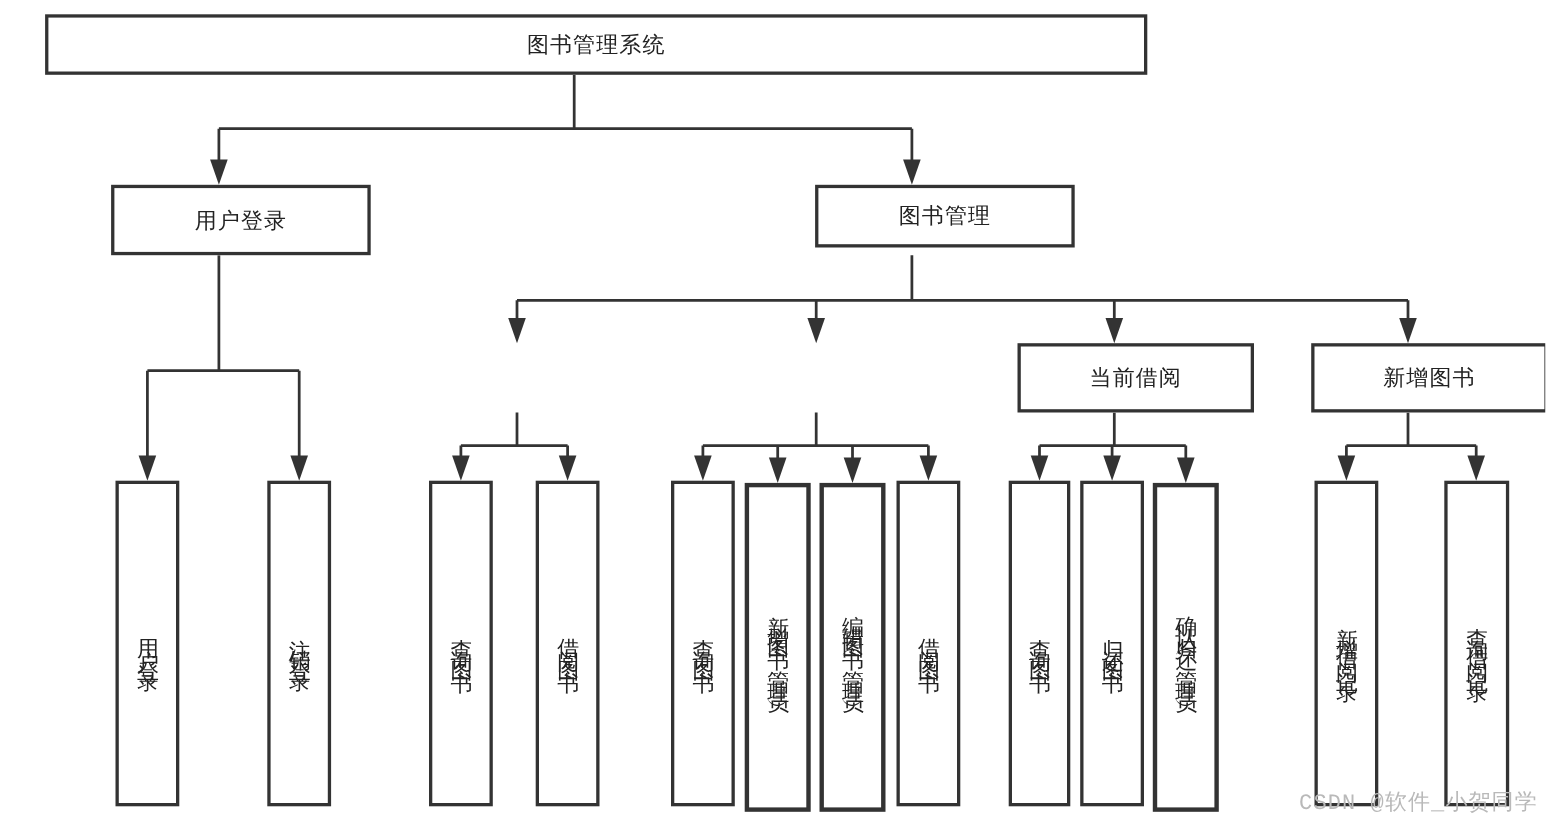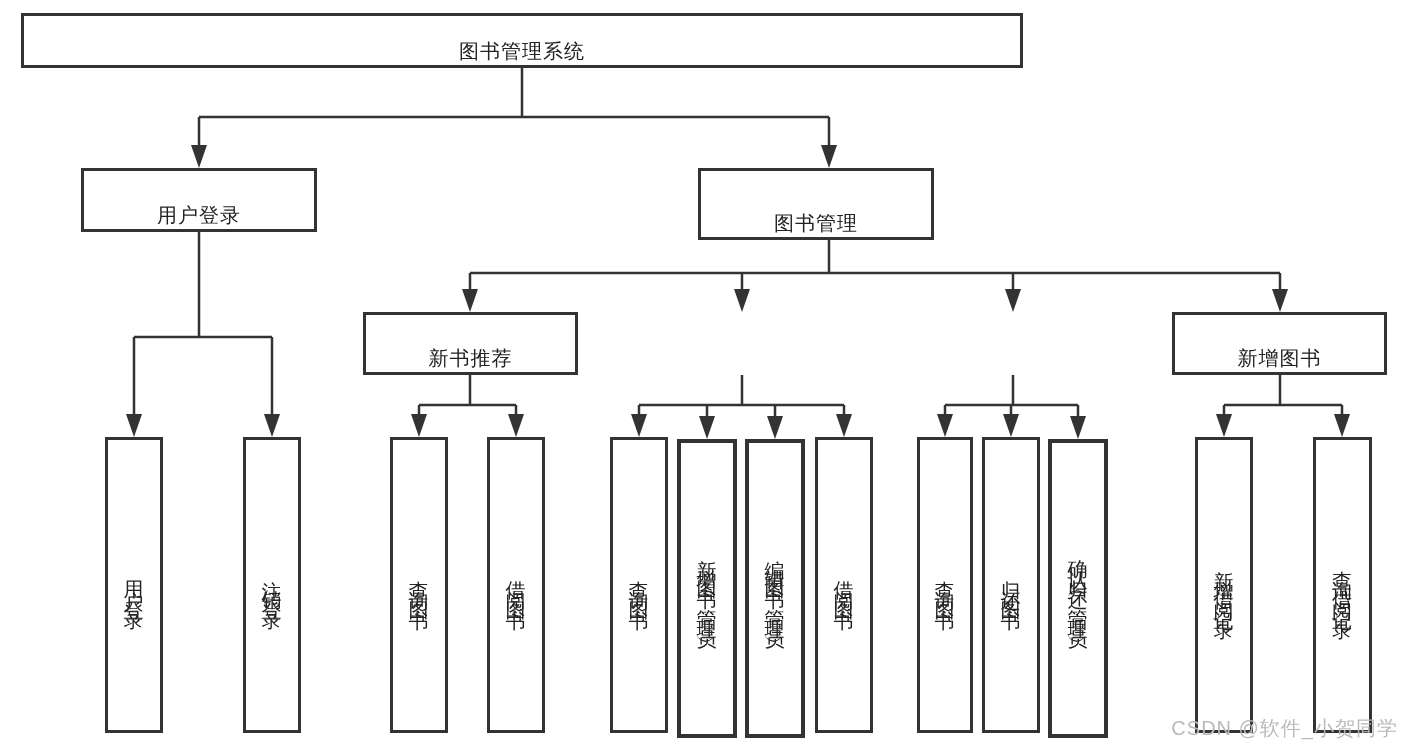--- a/index.html
+++ b/index.html
@@ -3,34 +3,34 @@
 <meta charset="utf-8">
 <style>
   html,body{margin:0;padding:0;background:#ffffff;}
   .stage{
     position:relative;width:1405px;height:747px;background:#ffffff;overflow:hidden;
     font-family:"Liberation Serif",serif;color:#222222;
   }
   .wires{position:absolute;left:0;top:0;pointer-events:none;}
   .hbox{
     position:absolute;box-sizing:border-box;border:3px solid #333333;background:#ffffff;
-    display:flex;align-items:flex-end;justify-content:center;
-    font-size:20px;letter-spacing:1px;white-space:nowrap;
+    display:flex;align-items:center;justify-content:center;
+    font-size:20px;letter-spacing:1px;white-space:nowrap;margin-left:20px;
   }
   .vbox{
     position:absolute;box-sizing:border-box;border:3px solid #333333;background:#ffffff;
     display:flex;align-items:center;justify-content:center;
     writing-mode:vertical-rl;text-orientation:mixed;
     font-size:20px;line-height:1;letter-spacing:10px;
   }
   .vbox.admin{border-width:4px;}
   .watermark{
     position:absolute;right:7px;bottom:5px;
     font-size:20px;color:#b9b9b9;letter-spacing:1px;white-space:nowrap;
-    font-family:Liberation Sans, sans-serif;
+    font-family:Liberation Mono, monospace;
   }
 </style>
 </head>
 <body>
 
 <div class="stage">
 
   <svg class="wires" width="1405" height="747" viewBox="0 0 1405 747">
     <g stroke="#333333" stroke-width="2.5" fill="none">
       <path d="M522 68 V117 M199 117 H829 M199 117 V150 M829 117 V150"></path>
@@ -64,26 +64,26 @@
     </g>
   </svg>
 
   <div class="hbox" style="left:21px;top:13px;width:1002px;height:55px">
     <span>图书管理系统</span>
   </div>
 
   <div class="hbox" style="left:81px;top:168px;width:236px;height:64px">
     <span>用户登录</span>
   </div>
-  <div class="hbox" style="left:698px;top:168px;width:236px;height:72px">
+  <div class="hbox" style="left:721px;top:168px;width:236px;height:57px">
     <span>图书管理</span>
   </div>
 
-  <div class="hbox" style="left:363px;top:312px;width:215px;height:63px">
-    <span>新书推荐</span>
+  <div class="hbox" style="left:905px;top:312px;width:215px;height:63px">
+    <span>当前借阅</span>
   </div>
   <div class="hbox" style="left:1172px;top:312px;width:215px;height:63px">
     <span>新增图书</span>
   </div>
 
   <div class="vbox" style="left:105px;top:437px;width:58px;height:296px">
     <span>用户登录</span>
   </div>
   <div class="vbox" style="left:243px;top:437px;width:58px;height:296px">
     <span>注销登录</span>

